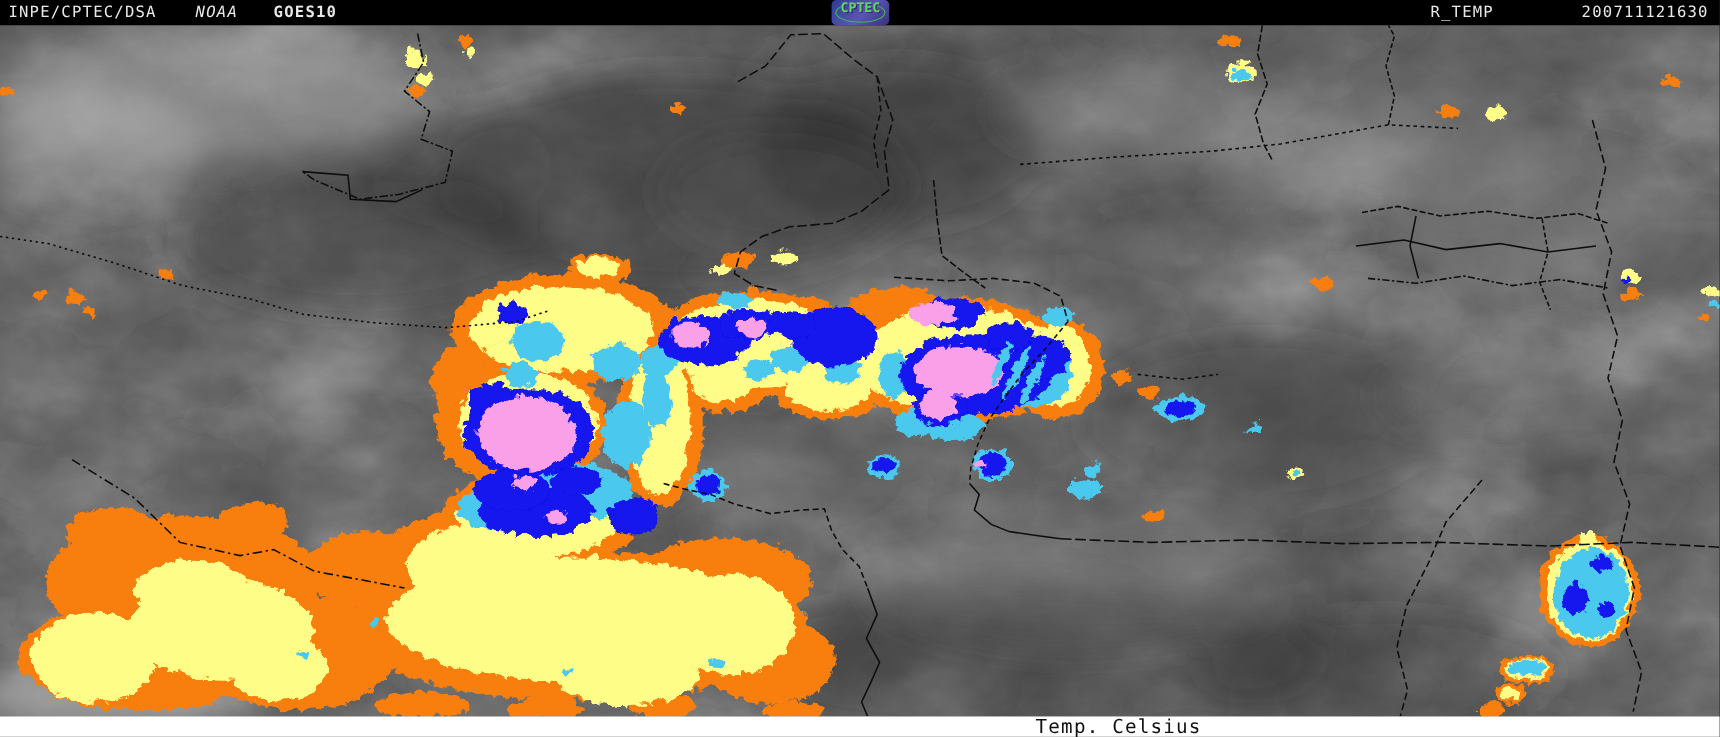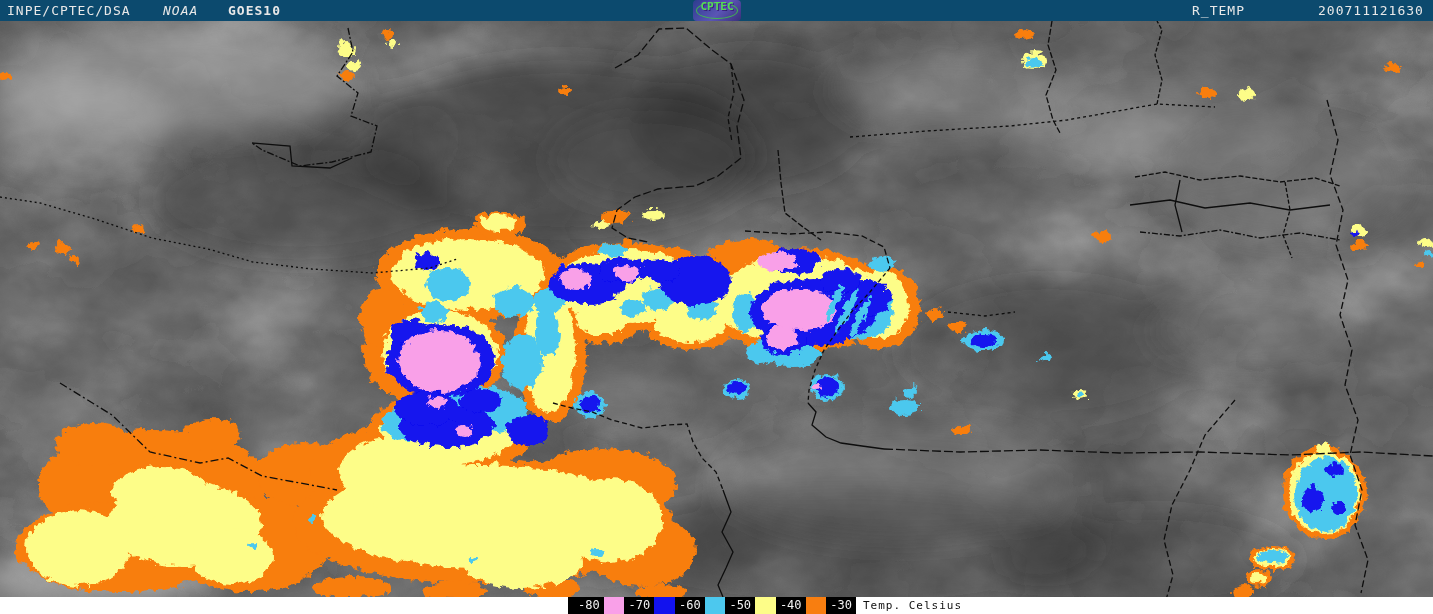--- a/index.html
+++ b/index.html
@@ -1,19 +1,19 @@
 <!DOCTYPE html>
 <html><head>
 <meta charset="utf-8">
 <style>
   html,body{margin:0;padding:0;background:#222;}
   #app{position:relative;width:1433px;height:614px;overflow:hidden;
        font-family:"DejaVu Sans Mono","Liberation Mono",monospace;}
   
-  #header{position:absolute;left:0;top:0;width:1433px;height:21px;background:#0c4a6e;z-index:5;}
+  #header{position:absolute;left:0;top:0;width:1433px;height:21px;background:#000000;z-index:5;}
   .htext{position:absolute;top:0;height:21px;line-height:21px;color:#e8e8e8;
          font-size:13px;letter-spacing:1px;white-space:pre;}
   #h-agency{left:7px;}
   #h-noaa{left:163px;font-style:italic;}
   #h-sat{left:228px;font-weight:bold;}
   #h-product{left:1192px;}
   #h-time{left:1318px;}
   #logo{position:absolute;left:693px;top:0;width:48px;height:21px;border-radius:4px;
         background:linear-gradient(135deg,#2e3d8f 0%,#5a55b5 55%,#3a2f7a 100%);
         display:flex;align-items:flex-start;justify-content:center;overflow:hidden;}
@@ -23,21 +23,21 @@
         letter-spacing:0;text-shadow:0 0 2px #7a3fd0,1px 1px 0 #2a1f6a;}
   
   #map{position:absolute;left:0;top:21px;width:1433px;height:576px;background:#585858;}
   
   #footer{position:absolute;left:0;top:597px;width:1433px;height:17px;background:#fff;}
   #legend-box{position:absolute;left:568px;top:0;width:288px;height:17px;background:#000;
         display:flex;align-items:stretch;padding-left:6px;box-sizing:border-box;}
   .lg-label{color:#f2f2f2;font-size:12px;line-height:17px;padding:0 4px;white-space:pre;}
   .lg-swatch{width:26px;height:17px;display:inline-block;}
   #legend-title{position:absolute;left:863px;top:0;height:17px;line-height:17px;
-        color:#111;font-size:11px;letter-spacing:1px;white-space:pre;}
+        color:#111;font-size:16px;letter-spacing:1px;white-space:pre;}
 </style>
 </head>
 <body>
 
 <div id="app">
 
   <div id="header">
     <span class="htext" id="h-agency">INPE/CPTEC/DSA</span>
     <span class="htext" id="h-noaa">NOAA</span>
     <span class="htext" id="h-sat">GOES10</span>
@@ -301,29 +301,16 @@
         <path d="M1327,100 L1338,140 1330,175 1343,210 1336,245 1348,280 1340,315 1352,350 1345,385 1358,420 1350,455 1362,490 1355,525 1368,560 1361,593" stroke-dasharray="7 3"></path>
         <path d="M1235,400 L1205,435 1190,470 1172,505 1164,540 1173,575 1166,600" stroke-dasharray="6 3"></path>
         <path d="M553,403 L572,408 592,412 612,420 642,428 668,425 687,424 693,442 702,458 716,472 723,490" stroke-dasharray="5 3"></path>
         <path d="M723,490 L731,512 722,532 733,552 726,568 718,585 723,597"></path>
         <path d="M60,383 L112,415 150,452 200,463 228,458 262,476 300,483 337,490" stroke-dasharray="8 3 2 3"></path>
       </g>
     </svg>
   </div>
 
   <div id="footer">
-    <div id="legend-box">
-        <span class="lg-label">-80</span>
-        <span class="lg-swatch" style="background: rgb(249, 160, 232);"></span>
-        <span class="lg-label">-70</span>
-        <span class="lg-swatch" style="background: rgb(18, 18, 238);"></span>
-        <span class="lg-label">-60</span>
-        <span class="lg-swatch" style="background: rgb(76, 200, 238);"></span>
-        <span class="lg-label">-50</span>
-        <span class="lg-swatch" style="background: rgb(253, 253, 136);"></span>
-        <span class="lg-label">-40</span>
-        <span class="lg-swatch" style="background: rgb(248, 126, 16);"></span>
-        <span class="lg-label">-30</span>
-      </div>
     <span id="legend-title">Temp. Celsius</span>
   </div>
 
 </div>
 
 </body></html>

